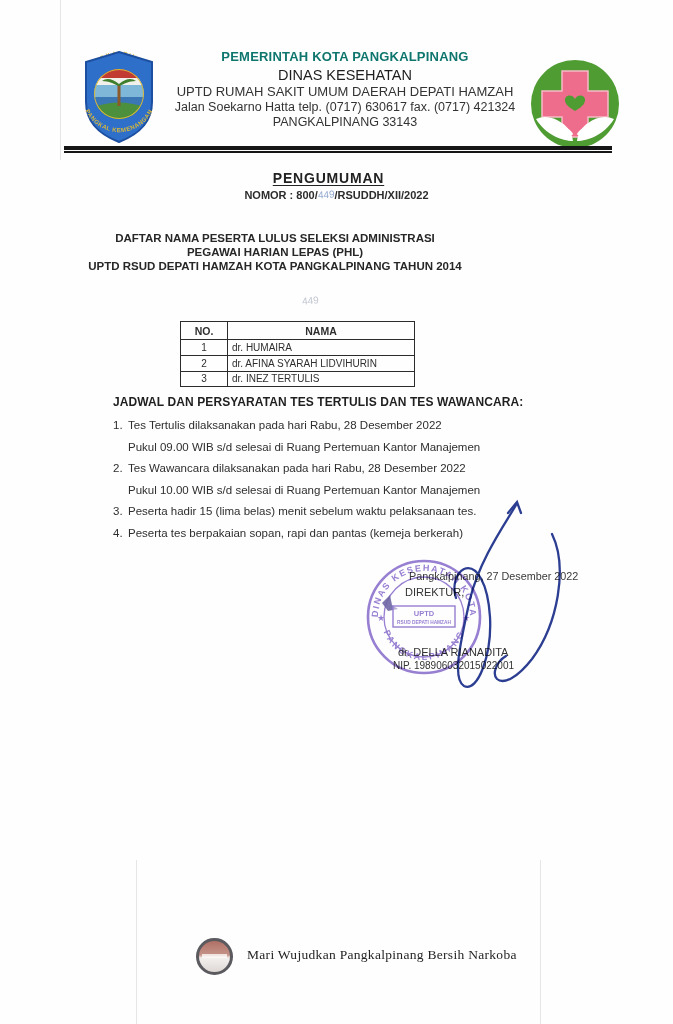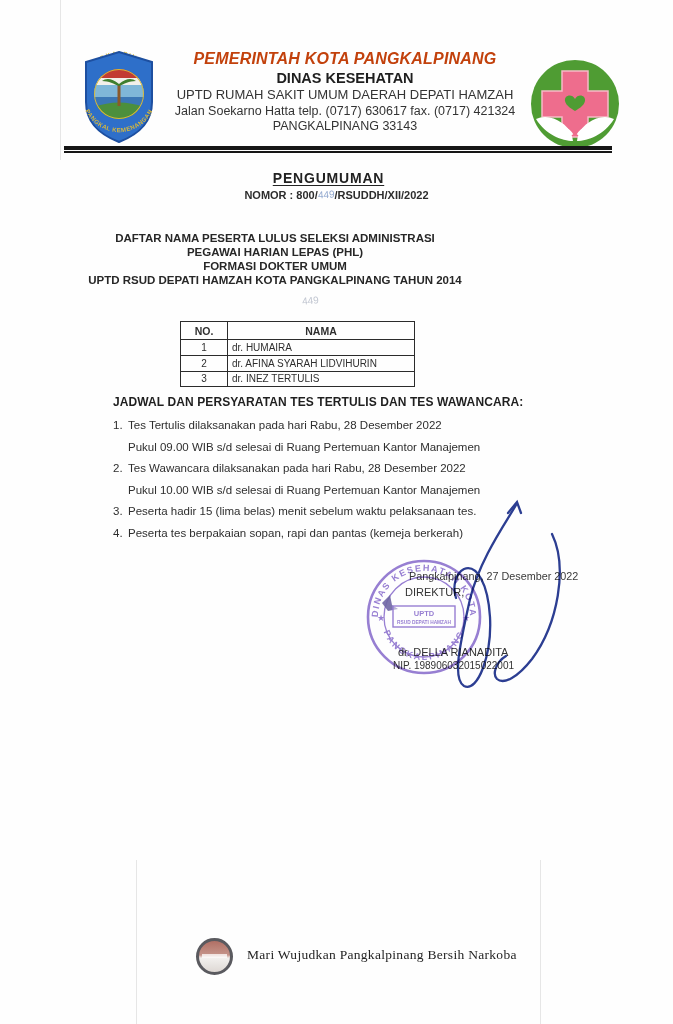--- a/index.html
+++ b/index.html
@@ -9,22 +9,22 @@
     background:#fefefe;
     overflow:hidden;
     font-family:"Liberation Sans", sans-serif;
     color:#2b2b2b;
   }
   .abs{position:absolute;}
   
   .crease{position:absolute;width:1px;background:rgba(120,120,120,.18);}
   
   .hdr-text{left:150px;top:50px;width:390px;text-align:center;line-height:1.12;}
-  .hdr-l1{font-size:16px;font-weight:bold;color:#c2410c;letter-spacing:.2px;font-style:italic;}
-  .hdr-l2{font-size:14.5px;font-weight:bold;color:#1e1e1e;margin-top:2px;text-align:center;}
+  .hdr-l1{font-size:13px;font-weight:bold;color:#0f766e;letter-spacing:.2px;}
+  .hdr-l2{font-size:14.5px;font-weight:normal;color:#1e1e1e;margin-top:2px;text-align:center;}
   .hdr-l3{font-size:13px;color:#333;margin-top:2px;}
   .hdr-l4{font-size:12.5px;color:#333;margin-top:1px;}
   .hdr-l5{font-size:12.5px;color:#333;margin-top:1px;}
   .rule{left:64px;top:146px;width:548px;}
   .rule .r1{height:3.5px;background:#161616;}
   .rule .r2{height:1.6px;background:#161616;margin-top:1.6px;}
   
   .title{left:0;top:169px;width:657px;text-align:center;}
   .title-h{font-size:14px;font-weight:bold;letter-spacing:.8px;color:#222;
            text-decoration:underline;text-underline-offset:2px;}
@@ -126,21 +126,20 @@
 
   <div class="abs title">
     <span class="title-h">PENGUMUMAN</span>
   </div>
   <div class="abs nomor"><span>NOMOR : 800/</span><span class="hand-num">449</span><span>/RSUDDH/XII/2022</span>
   </div>
 
   <div class="abs subject">
     <div>DAFTAR NAMA PESERTA LULUS SELEKSI ADMINISTRASI</div>
     <div>PEGAWAI HARIAN LEPAS (PHL)</div>
-    <div>FORMASI DOKTER UMUM</div>
     <div>UPTD RSUD DEPATI HAMZAH KOTA PANGKALPINANG TAHUN 2014</div>
   </div>
 
   <div class="abs stray">449</div>
 
   <table class="names">
     <thead>
       <tr>
         <th class="col-no">NO.</th>
         <th class="col-nama">NAMA</th>

